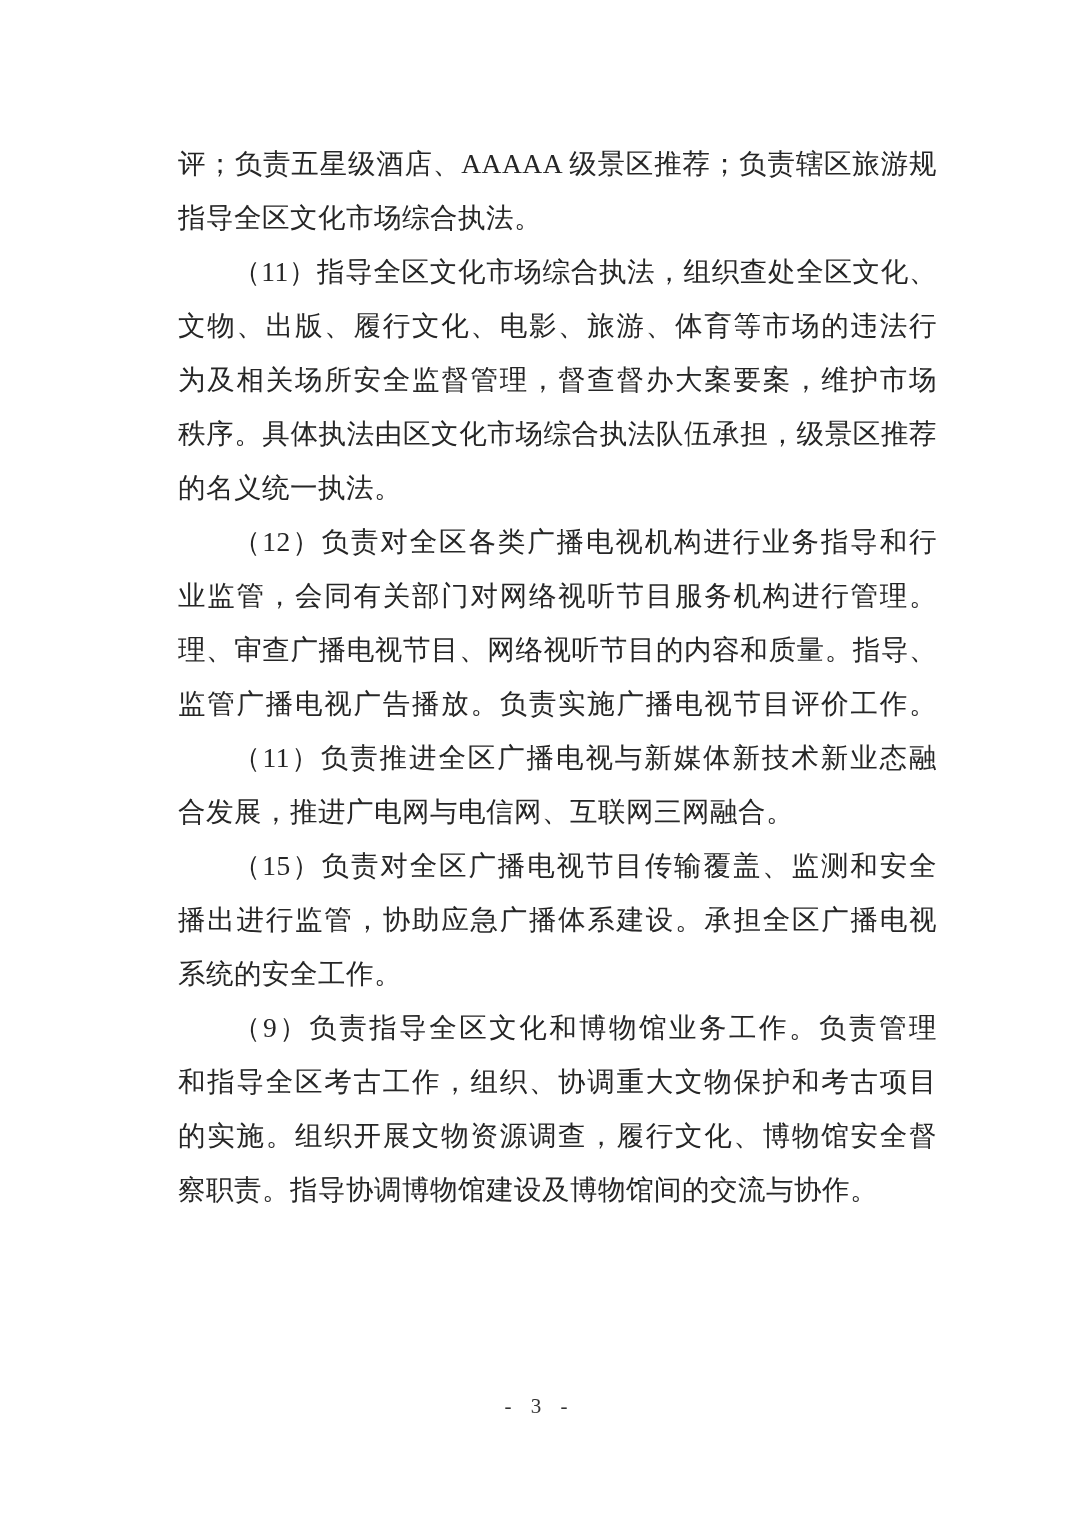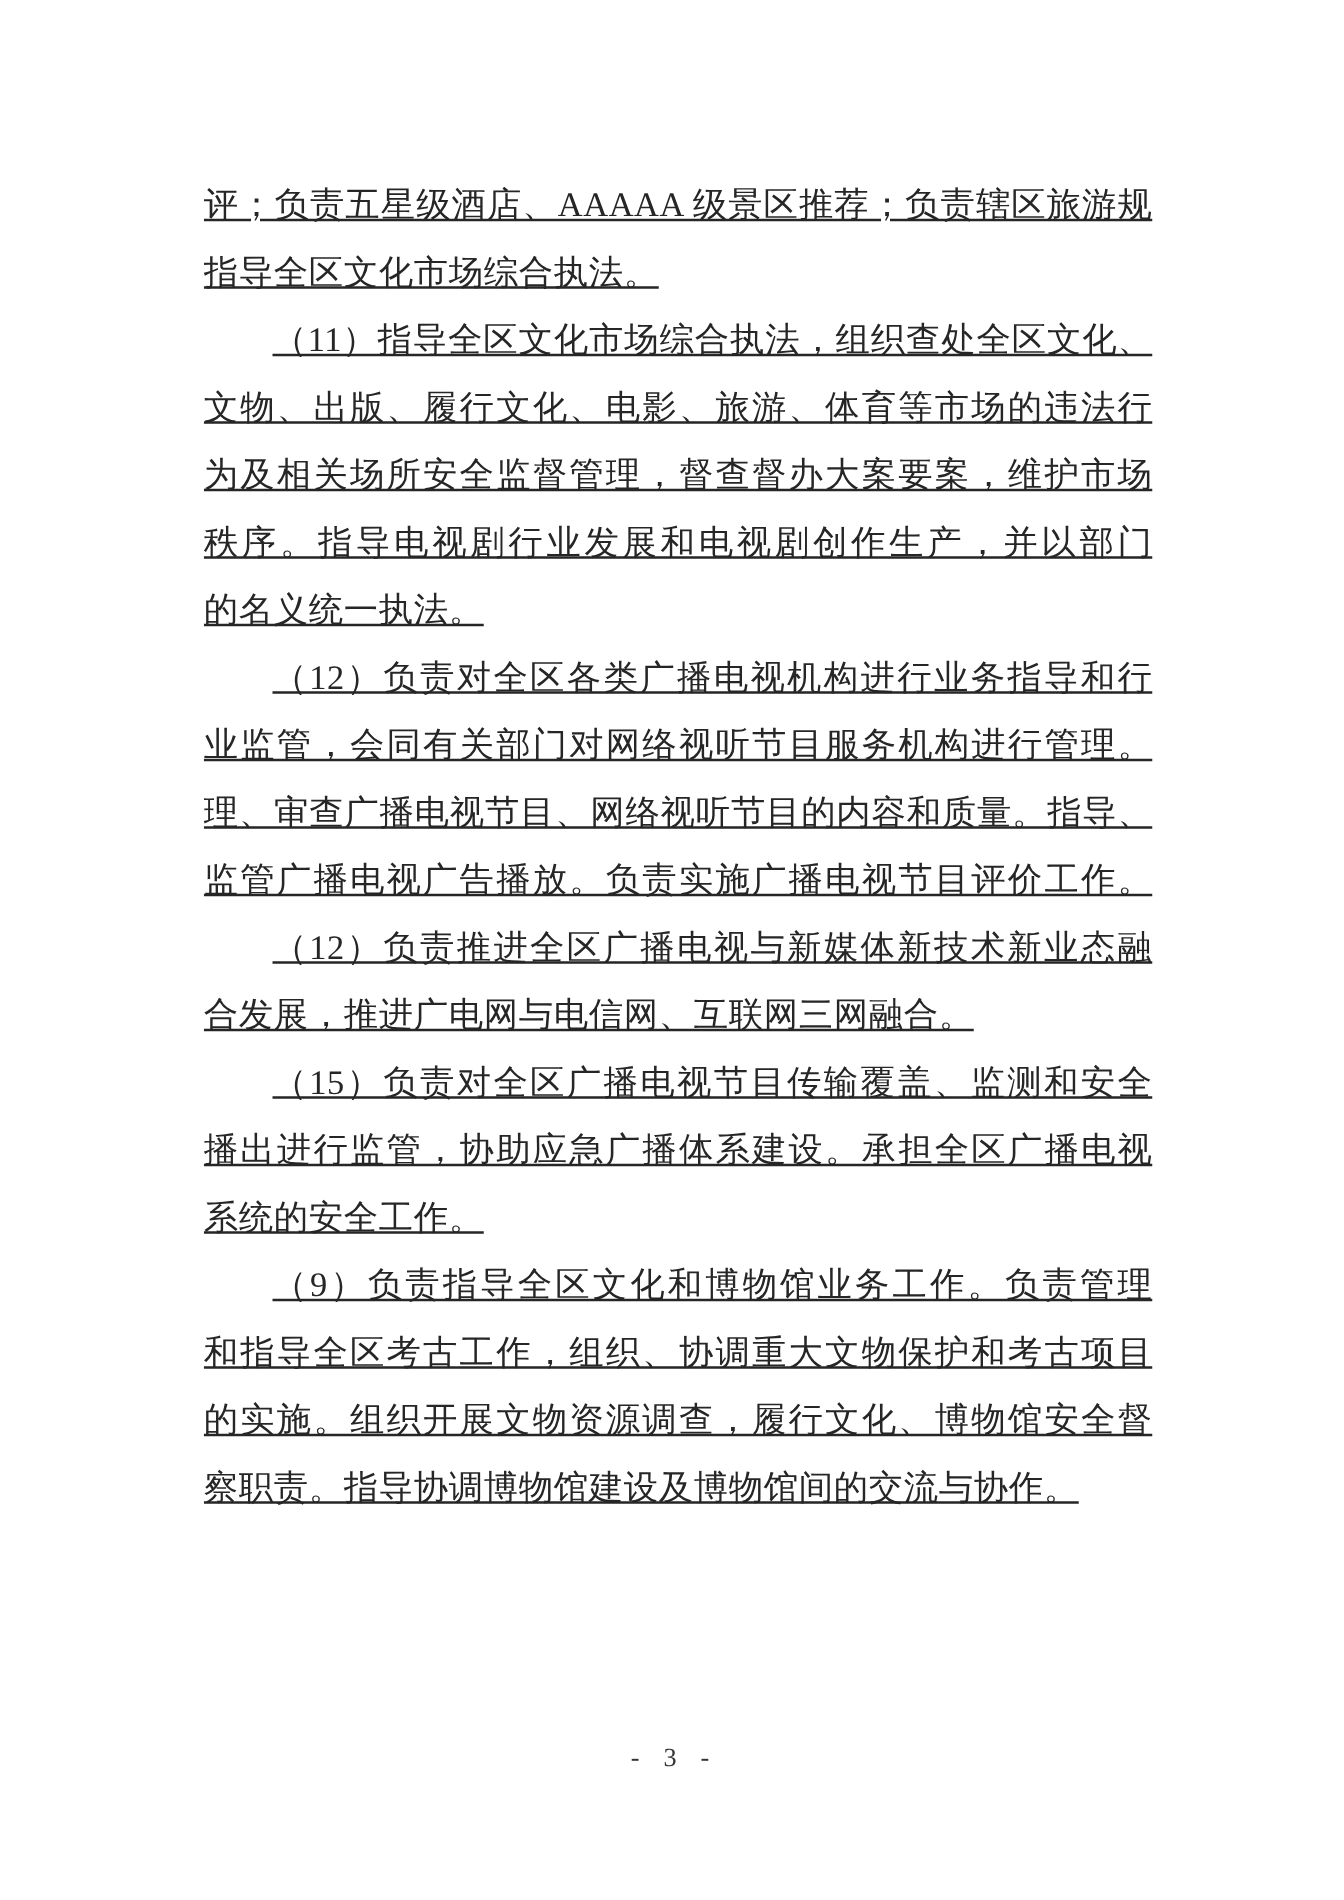--- a/index.html
+++ b/index.html
@@ -17,24 +17,23 @@
   }
   .page {
     position: absolute;
     left: 0; top: 0;
     width: 1075px;
     height: 1520px;
     background: #ffffff;
   }
   .doc-body {
     position: absolute;
-    left: 163px;
+    left: 178px;
     top: 137px;
     width: 759px;
-    text-decoration: underline;
   }
   .line {
     height: 54px;
     line-height: 54px;
     font-size: 27.5px;
     letter-spacing: 0.5px;
     text-align: justify;
     text-align-last: left;
     overflow: hidden;
     white-space: nowrap;
@@ -62,27 +61,27 @@
 <body>
 
 <div class="page">
 
   <div class="doc-body">
     <div class="line j">评；负责五星级酒店、AAAAA 级景区推荐；负责辖区旅游规</div>
     <div class="line">指导全区文化市场综合执法。</div>
     <div class="line j indent">（11）指导全区文化市场综合执法，组织查处全区文化、</div>
     <div class="line j">文物、出版、履行文化、电影、旅游、体育等市场的违法行</div>
     <div class="line j">为及相关场所安全监督管理，督查督办大案要案，维护市场</div>
-    <div class="line j">秩序。指导电视剧行业发展和电视剧创作生产，并以部门</div>
+    <div class="line j">秩序。具体执法由区文化市场综合执法队伍承担，级景区推荐</div>
     <div class="line">的名义统一执法。</div>
     <div class="line j indent">（12）负责对全区各类广播电视机构进行业务指导和行</div>
     <div class="line j">业监管，会同有关部门对网络视听节目服务机构进行管理。</div>
     <div class="line j">理、审查广播电视节目、网络视听节目的内容和质量。指导、</div>
     <div class="line j">监管广播电视广告播放。负责实施广播电视节目评价工作。</div>
-    <div class="line j indent">（12）负责推进全区广播电视与新媒体新技术新业态融</div>
+    <div class="line j indent">（11）负责推进全区广播电视与新媒体新技术新业态融</div>
     <div class="line">合发展，推进广电网与电信网、互联网三网融合。</div>
     <div class="line j indent">（15）负责对全区广播电视节目传输覆盖、监测和安全</div>
     <div class="line j">播出进行监管，协助应急广播体系建设。承担全区广播电视</div>
     <div class="line">系统的安全工作。</div>
     <div class="line j indent">（9）负责指导全区文化和博物馆业务工作。负责管理</div>
     <div class="line j">和指导全区考古工作，组织、协调重大文物保护和考古项目</div>
     <div class="line j">的实施。组织开展文物资源调查，履行文化、博物馆安全督</div>
     <div class="line">察职责。指导协调博物馆建设及博物馆间的交流与协作。</div>
   </div>
 

